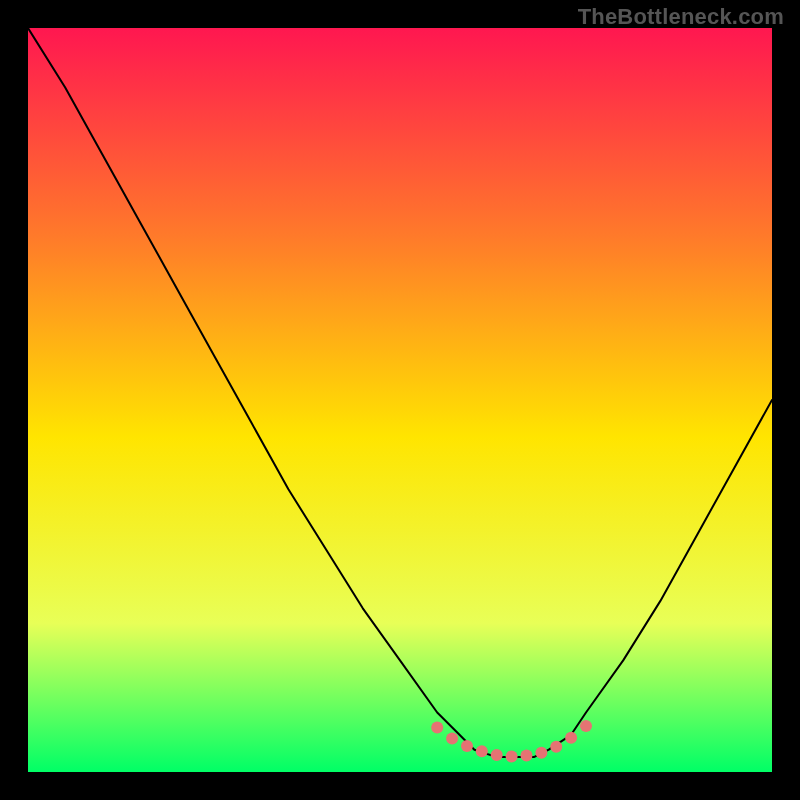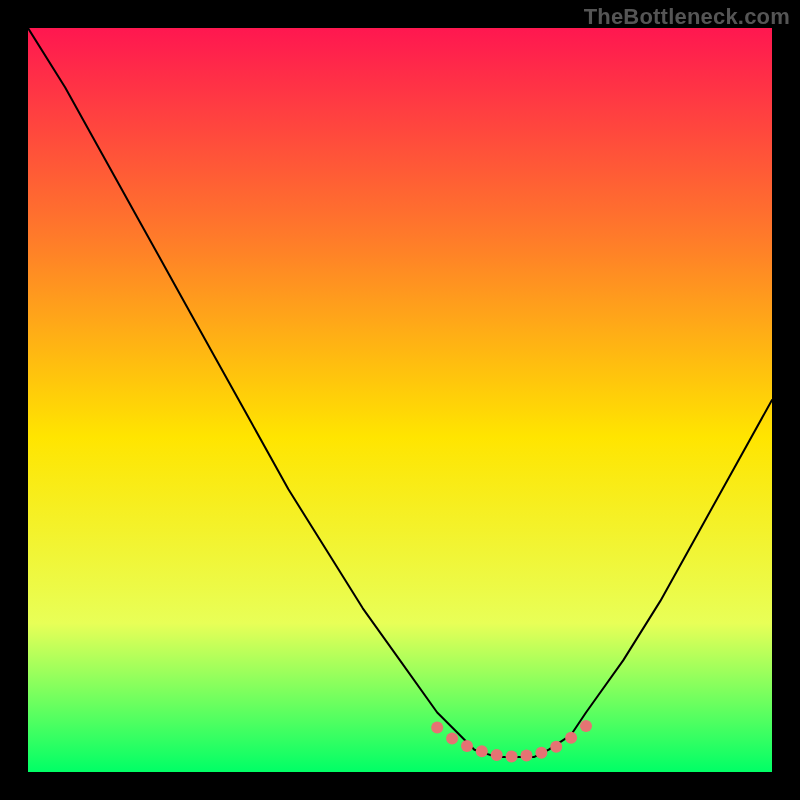--- a/index.html
+++ b/index.html
@@ -15,21 +15,21 @@
     position: absolute;
     left: 0;
     top: 0;
     width: 800px;
     height: 800px;
     background: #000;
   }
   .watermark {
     position: absolute;
     top: 4px;
-    right: 10px;
+    right: 16px;
     color: #555;
     font-size: 22px;
     font-weight: bold;
     letter-spacing: 0.2px;
     user-select: none;
   }
   .plot {
     position: absolute;
     left: 28px;
     top: 28px;

